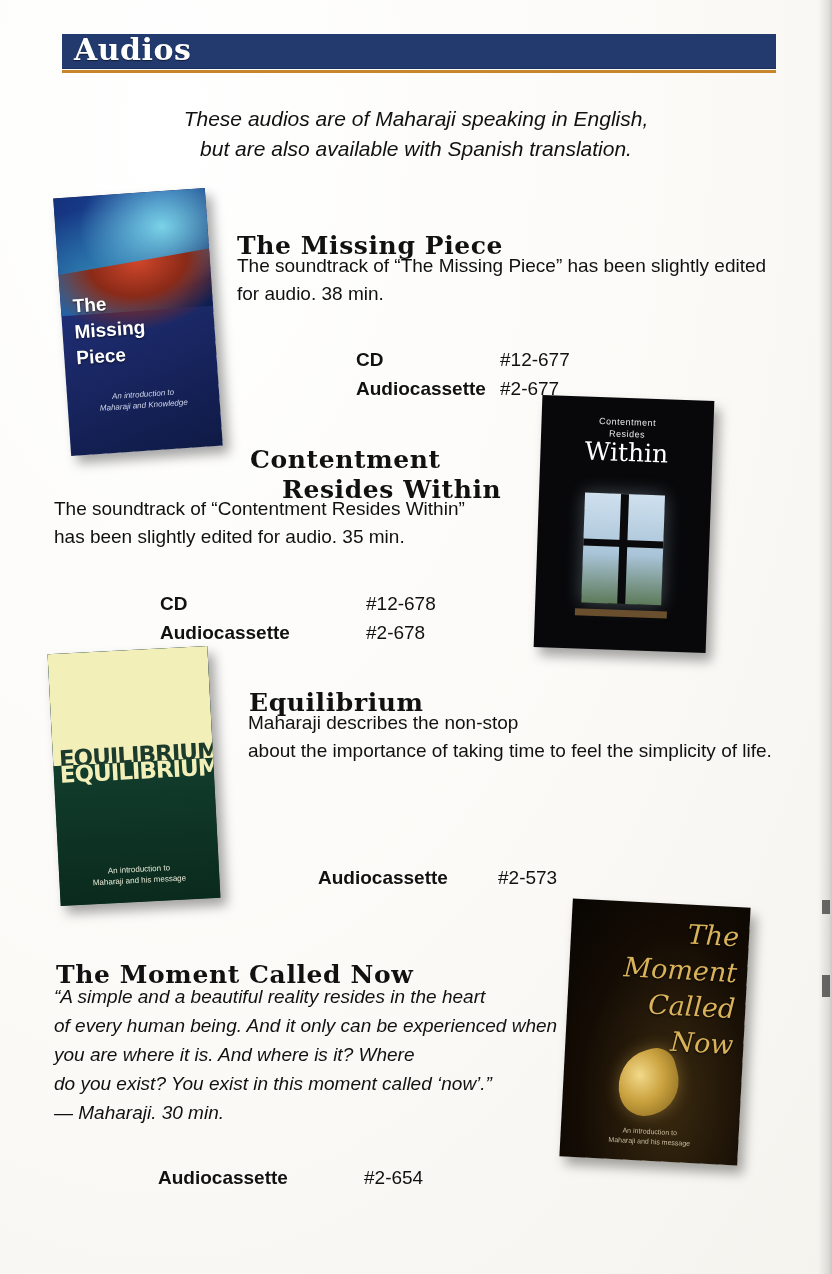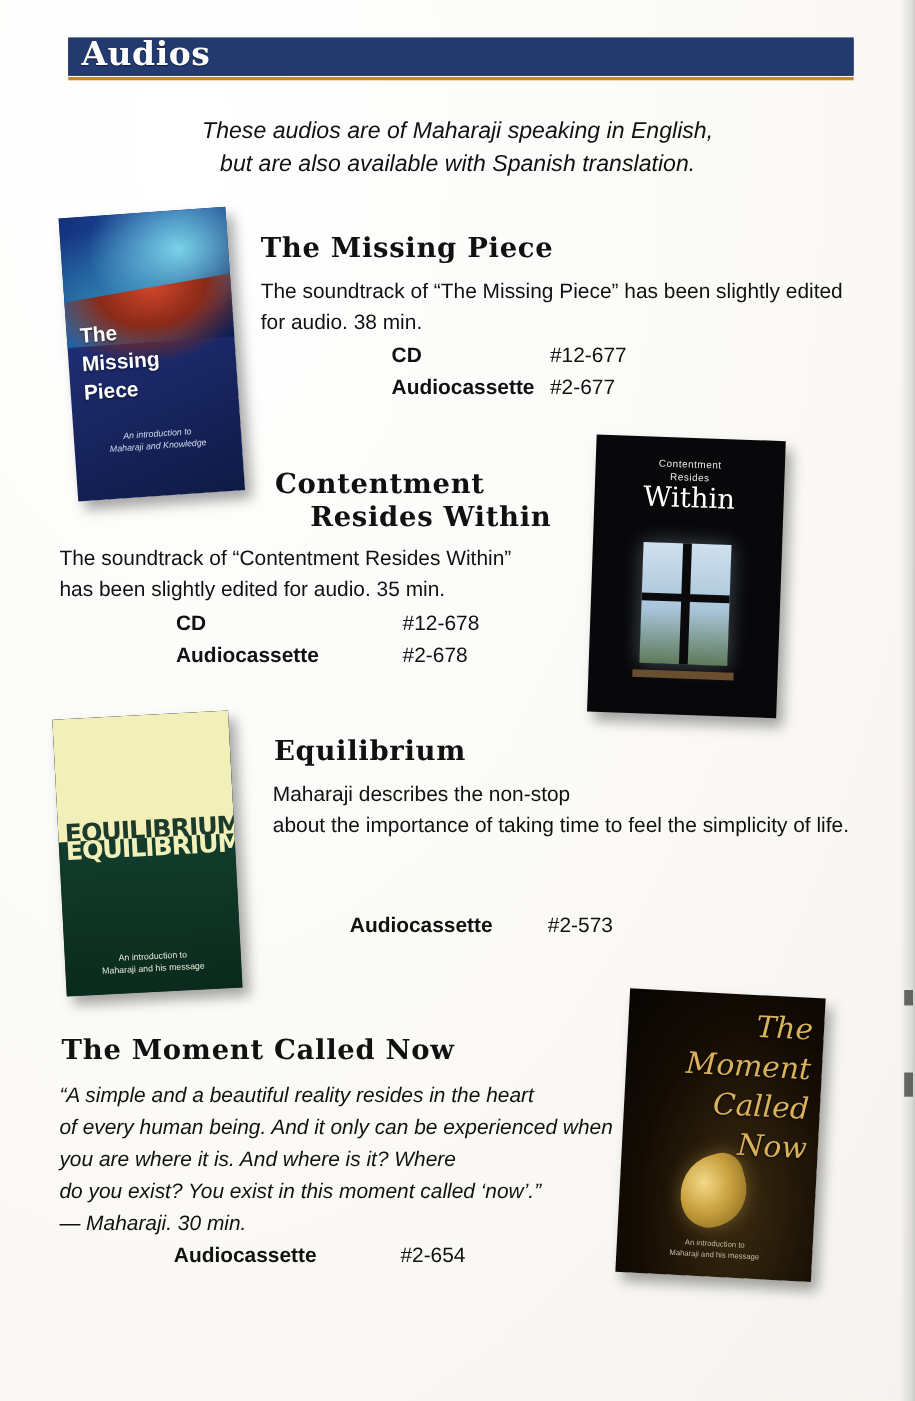--- a/index.html
+++ b/index.html
@@ -85,36 +85,37 @@
   }
 
   
   .entry-title {
     position: absolute;
     font-family: "DejaVu Serif", serif;
     font-weight: 700;
     font-size: 25px;
     letter-spacing: .6px;
     color: #111;
+    margin-top: 20px;
   }
   .entry-desc {
     position: absolute;
     font-size: 19px;
     line-height: 28px;
     color: #111;
   }
   .fmt-row {
     position: absolute;
     font-size: 19px;
     line-height: 28px;
     color: #111;
     white-space: nowrap;
   }
   .fmt-label { display: inline-block; font-weight: bold; }
-  .fmt-code { display: inline-block; }
+  .fmt-code { display: inline-block; margin-top: 36px; }
 
   
   .cover {
     position: absolute;
     box-shadow: 6px 8px 12px rgba(0,0,0,.35);
     overflow: hidden;
   }
 
   
   .cover-mp {

